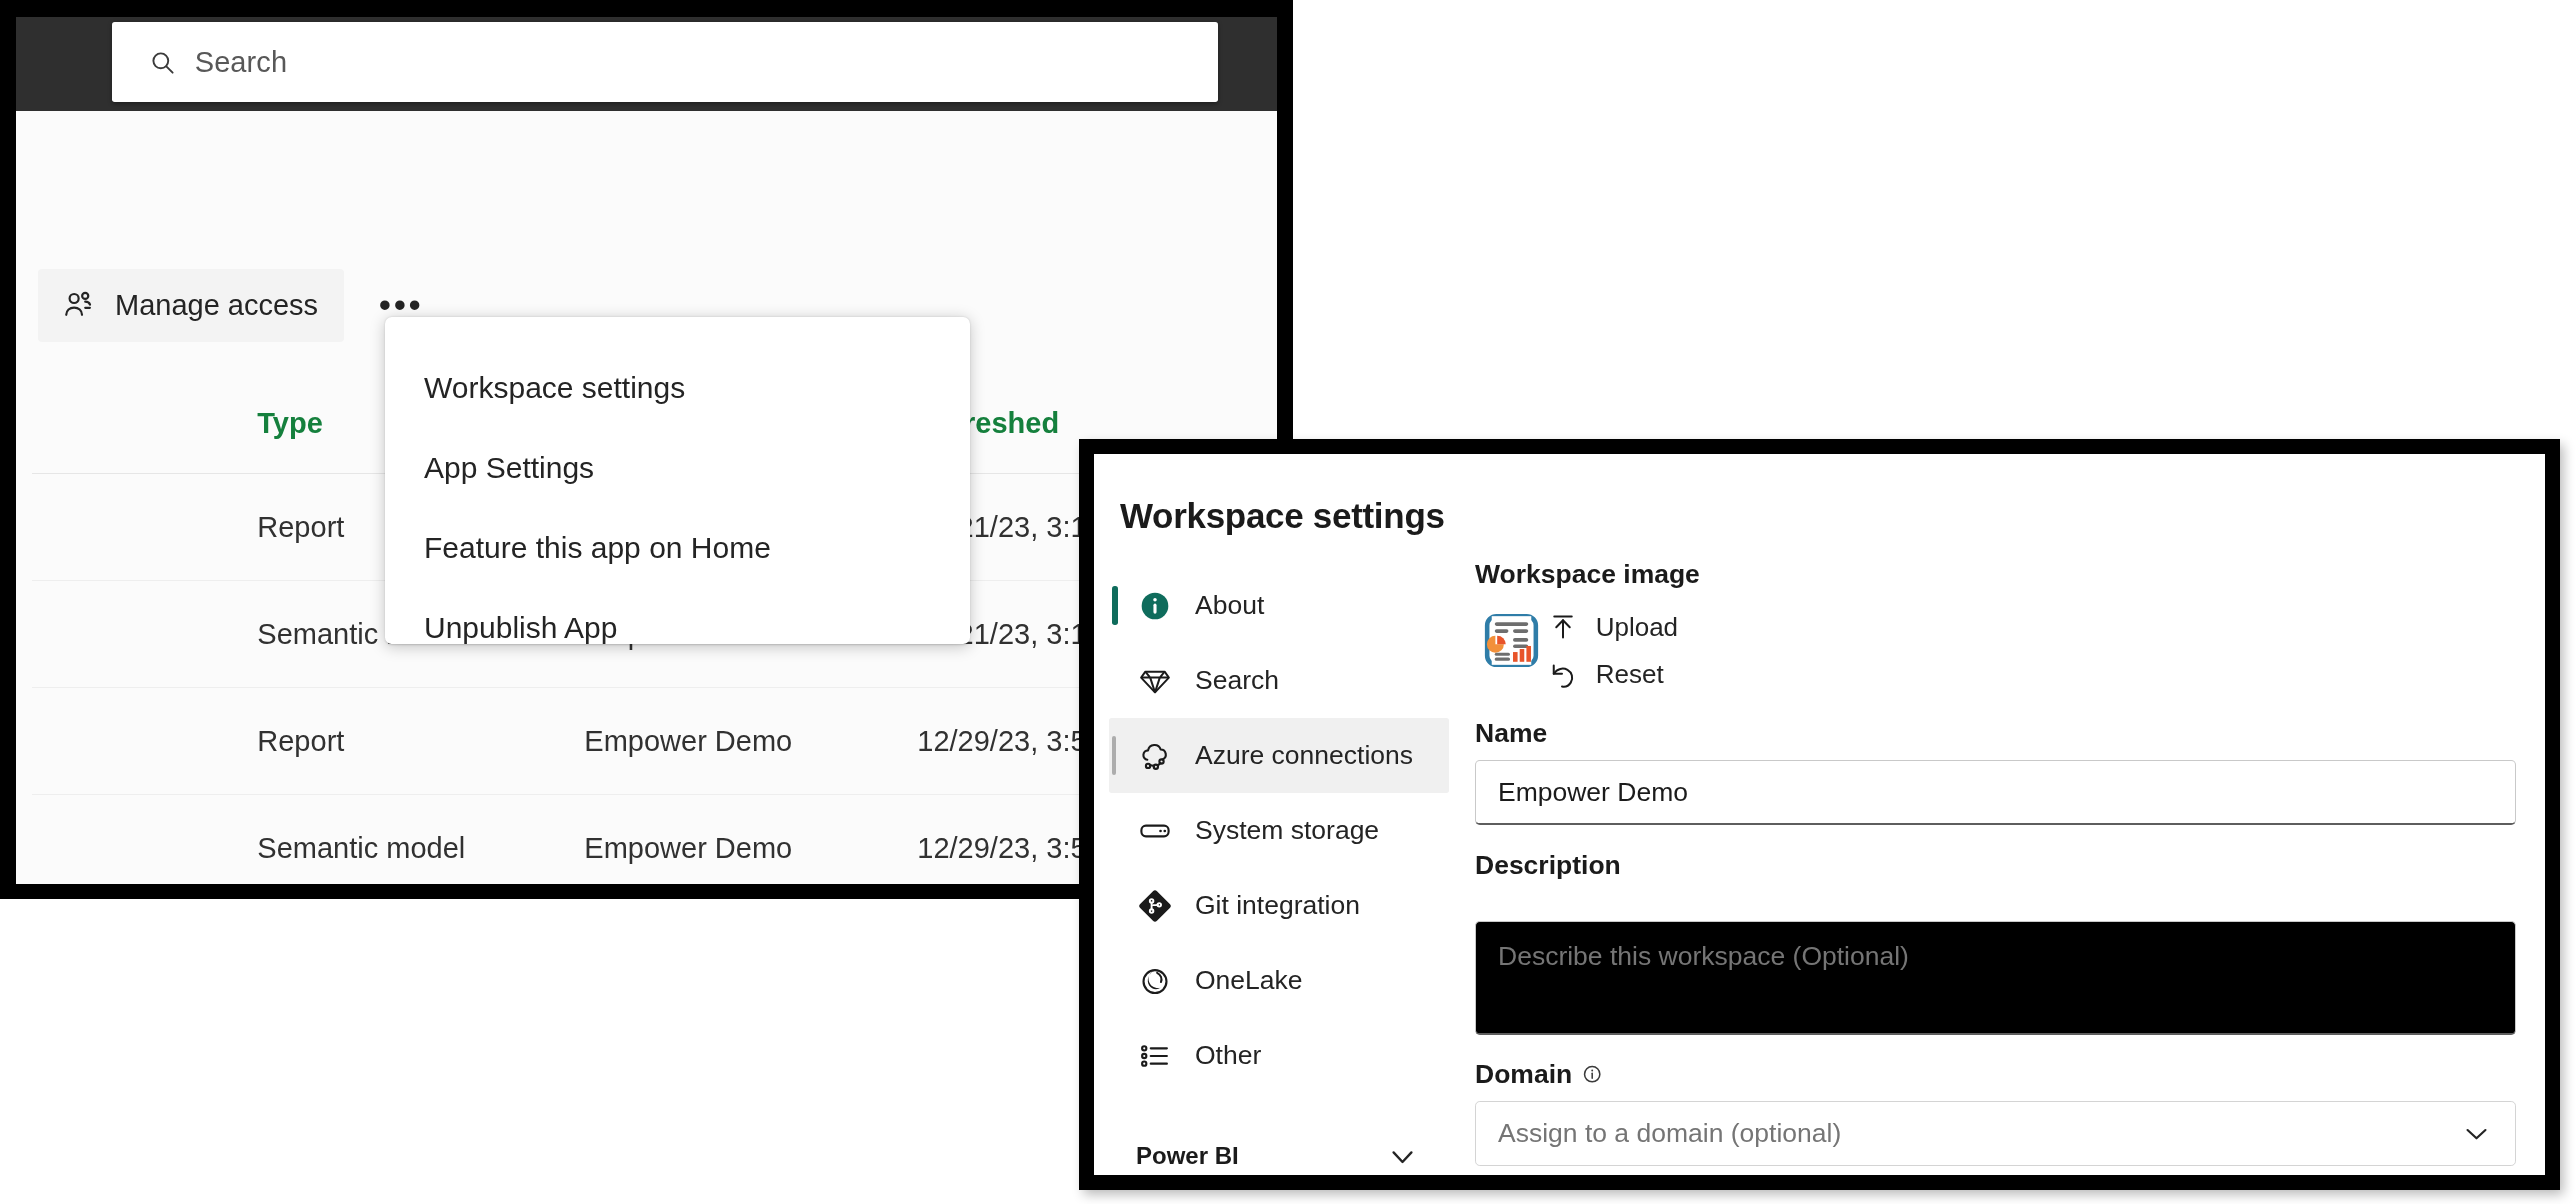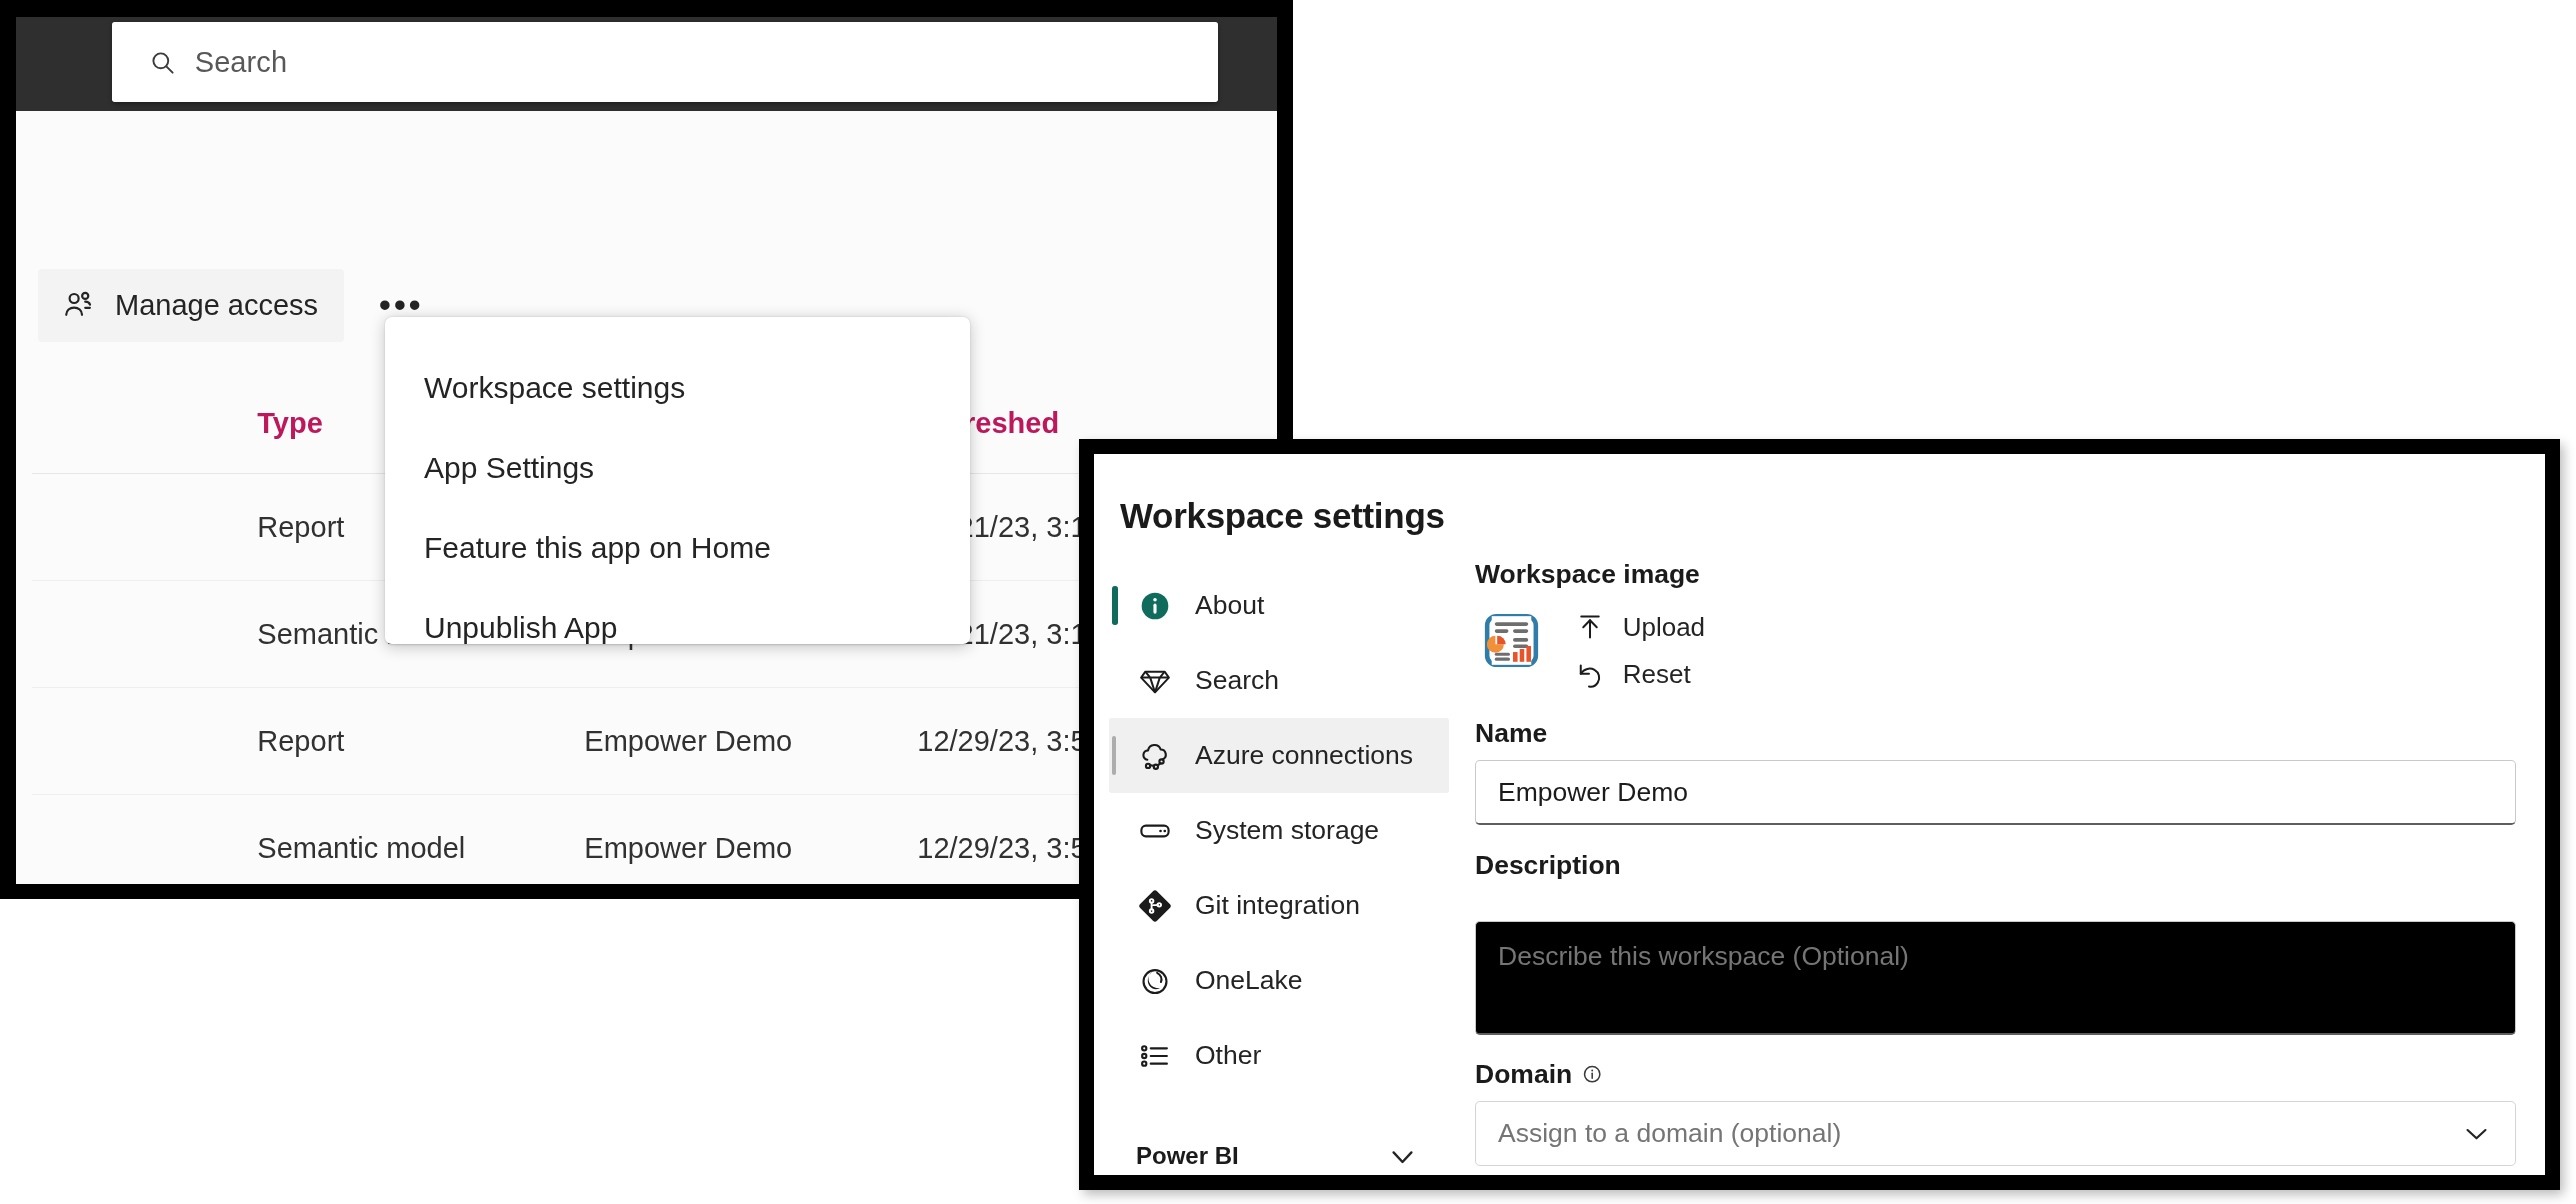--- a/index.html
+++ b/index.html
@@ -132,21 +132,21 @@
     display: flex;
     align-items: center;
     height: 107px;
     border-bottom: 1.4px solid #eeeeee;
     font-size: 29px;
     color: #313131;
   }
   .ws-row.header {
     height: 101px;
     font-weight: bold;
-    color: #be185d;
+    color: #15803d;
     border-bottom: 1.4px solid #e6e6e6;
   }
   .col-name   { width: 225px; padding-left: 5.4px; }
   .col-type   { width: 327px; }
   .col-owner  { width: 333px; }
   .col-refresh{ flex: 1; }
 
   
   #context-menu {
     position: absolute;
@@ -271,21 +271,20 @@
     display: flex;
     align-items: center;
     gap: 9.5px;
   }
   .info-icon { width: 20.4px; height: 20.4px; color: #3b3b3b; }
   .info-icon svg { width: 20.4px; height: 20.4px; display: block; }
 
   .img-row {
     display: flex;
     align-items: flex-start;
-    gap: 27px;
     margin-top: 14px;
   }
   .ws-image {
     width: 73px; height: 73px;
     flex: 0 0 73px;
   }
   .ws-image svg { width: 73px; height: 73px; display: block; }
   .img-actions { display: flex; flex-direction: column; gap: 9.5px; padding-top: 4.1px; }
   .img-action {
     display: flex; align-items: center; gap: 17.7px;

